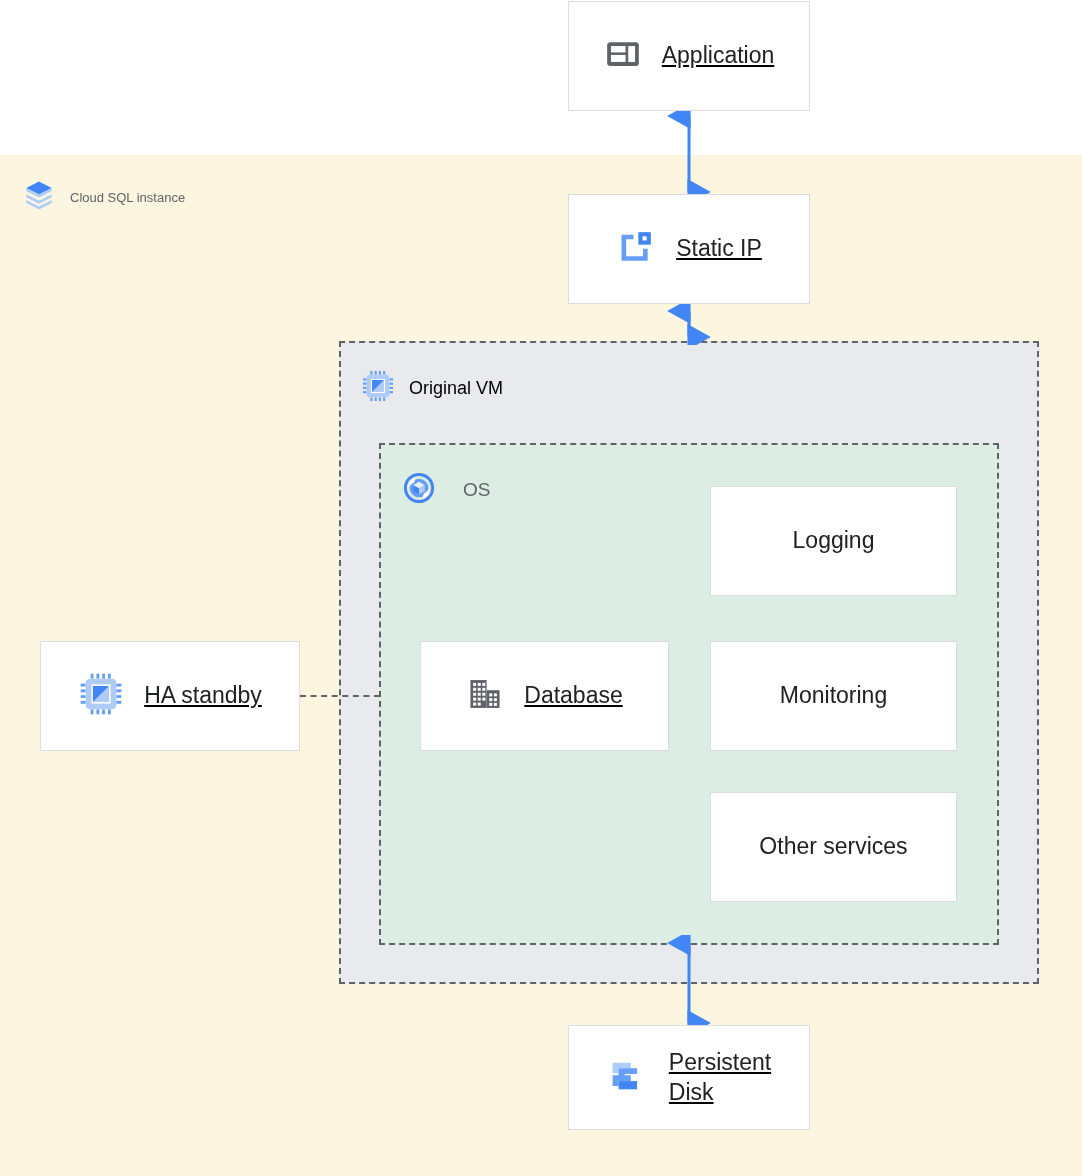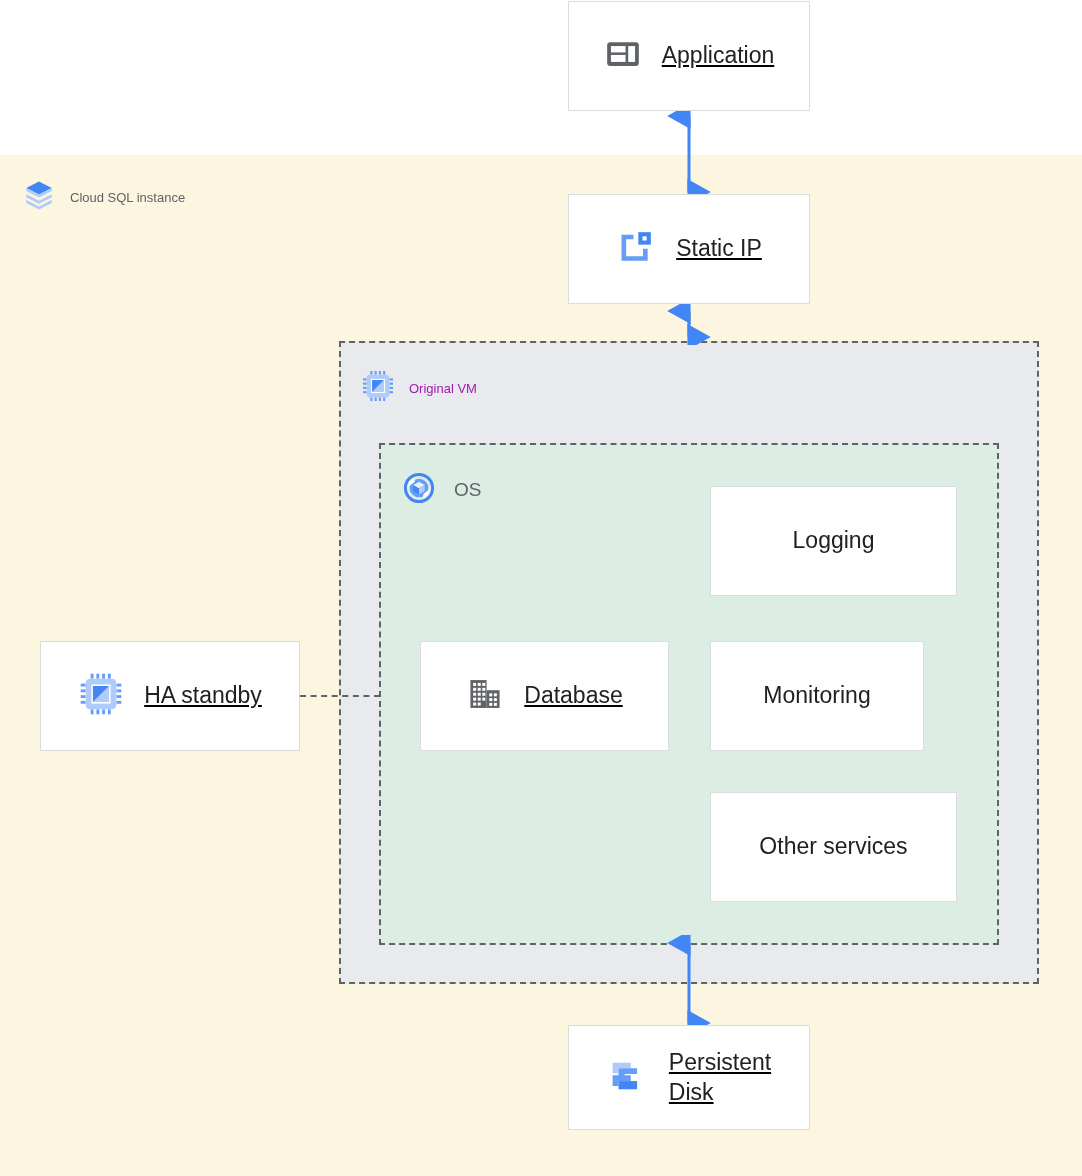--- a/index.html
+++ b/index.html
@@ -52,43 +52,43 @@
   }
   .vm-label {
     position: absolute;
     left: 20px;
     top: 26px;
     display: flex;
     align-items: center;
     gap: 14px;
   }
   .vm-label .vl-text {
-    font-size: 13px;
-    color: #a21caf;
+    font-size: 18px;
+    color: #000000;
     white-space: nowrap;
   }
 
   
   .container-os {
     position: absolute;
     left: 379px;
     top: 443px;
     width: 620px;
     height: 502px;
     background: #dcede4;
     border: 2px dashed #5f6368;
     box-sizing: border-box;
   }
   .os-label {
     position: absolute;
     left: 21px;
     top: 26px;
     display: flex;
     align-items: center;
-    gap: 18px;
+    gap: 27px;
   }
   .os-label .ol-text {
     font-size: 19px;
     color: #5f6368;
     white-space: nowrap;
   }
 
   
   .node {
     position: absolute;
@@ -118,21 +118,21 @@
     flex: 0 0 auto;
     display: block;
   }
 
   
   #node-application { left: 568px; top: 1px;    width: 242px; height: 110px; }
   #node-staticip    { left: 568px; top: 194px;  width: 242px; height: 110px; }
   #node-hastandby   { left: 40px;  top: 641px;  width: 260px; height: 110px; }
   #node-database    { left: 420px; top: 641px;  width: 249px; height: 110px; }
   #node-logging     { left: 710px; top: 486px;  width: 247px; height: 110px; }
-  #node-monitoring  { left: 710px; top: 641px;  width: 214px; height: 110px; }
+  #node-monitoring  { left: 710px; top: 641px;  width: 247px; height: 110px; }
   #node-otherserv   { left: 710px; top: 792px;  width: 247px; height: 110px; }
   #node-persistent  { left: 568px; top: 1025px; width: 242px; height: 105px; }
 
   
   .connector {
     position: absolute;
     pointer-events: none;
   }
   .dashed-connector {
     position: absolute;

